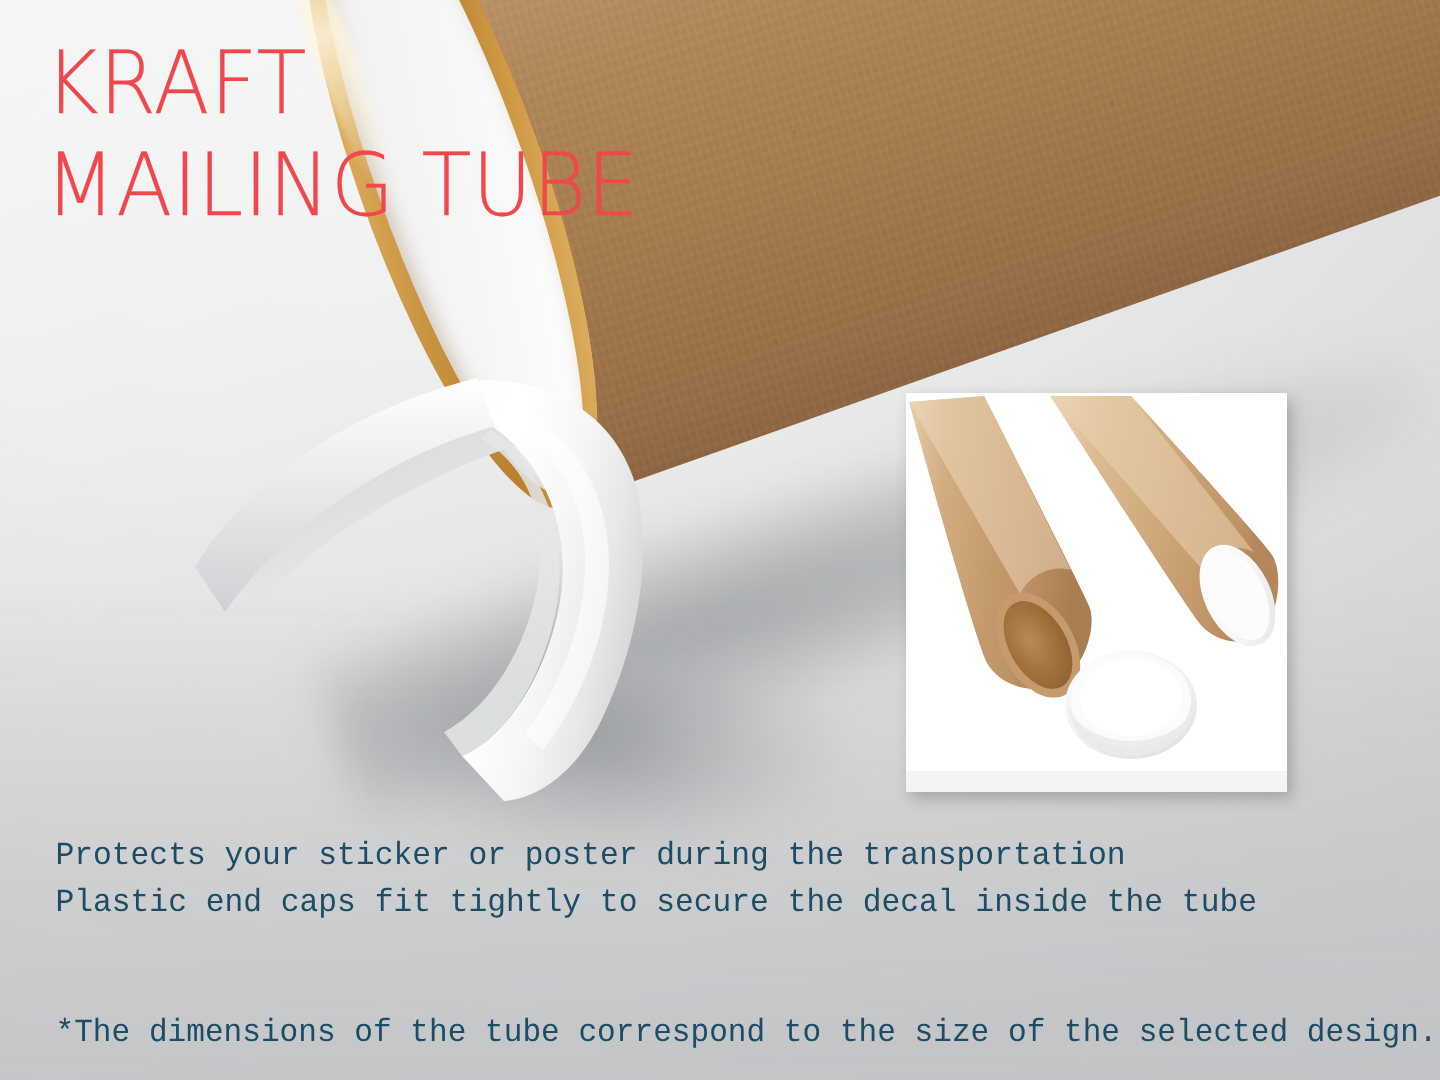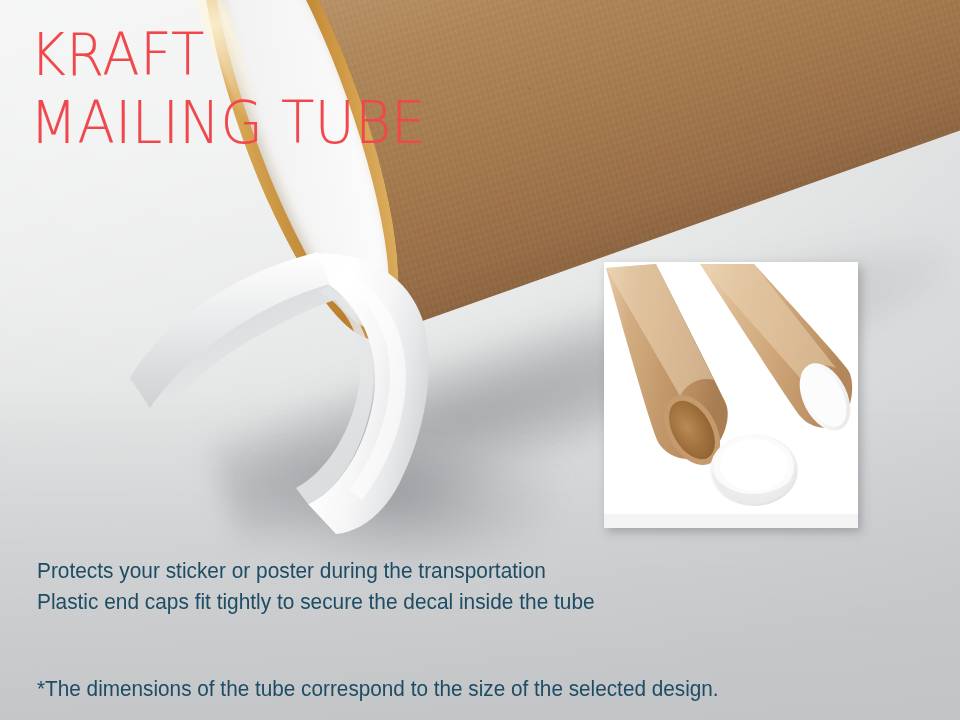--- a/index.html
+++ b/index.html
@@ -202,21 +202,21 @@
   }
   .inset-stage { position: absolute; inset: 0; background: #fff; }
   .inset-stage svg { display: block; width: 100%; height: 100%; }
 
   
   .copy {
     position: absolute;
     left: 37px;
     z-index: 20;
     color: #1d4c64;
-    font-family: Liberation Sans, sans-serif;
+    font-family: Liberation Mono, monospace;
     font-weight: 400;
   }
   .copy-main { top: 556px; font-size: 21.5px; line-height: 1.42; }
   .copy-main .cline { display: block; transform: scaleX(.97); transform-origin: left center; white-space: nowrap; }
   .copy-note { top: 676px; font-size: 21.5px; line-height: 1.3; }
   .copy-note .cline { display: block; transform: scaleX(.965); transform-origin: left center; white-space: nowrap; }
 </style>
 </head>
 <body>
 

